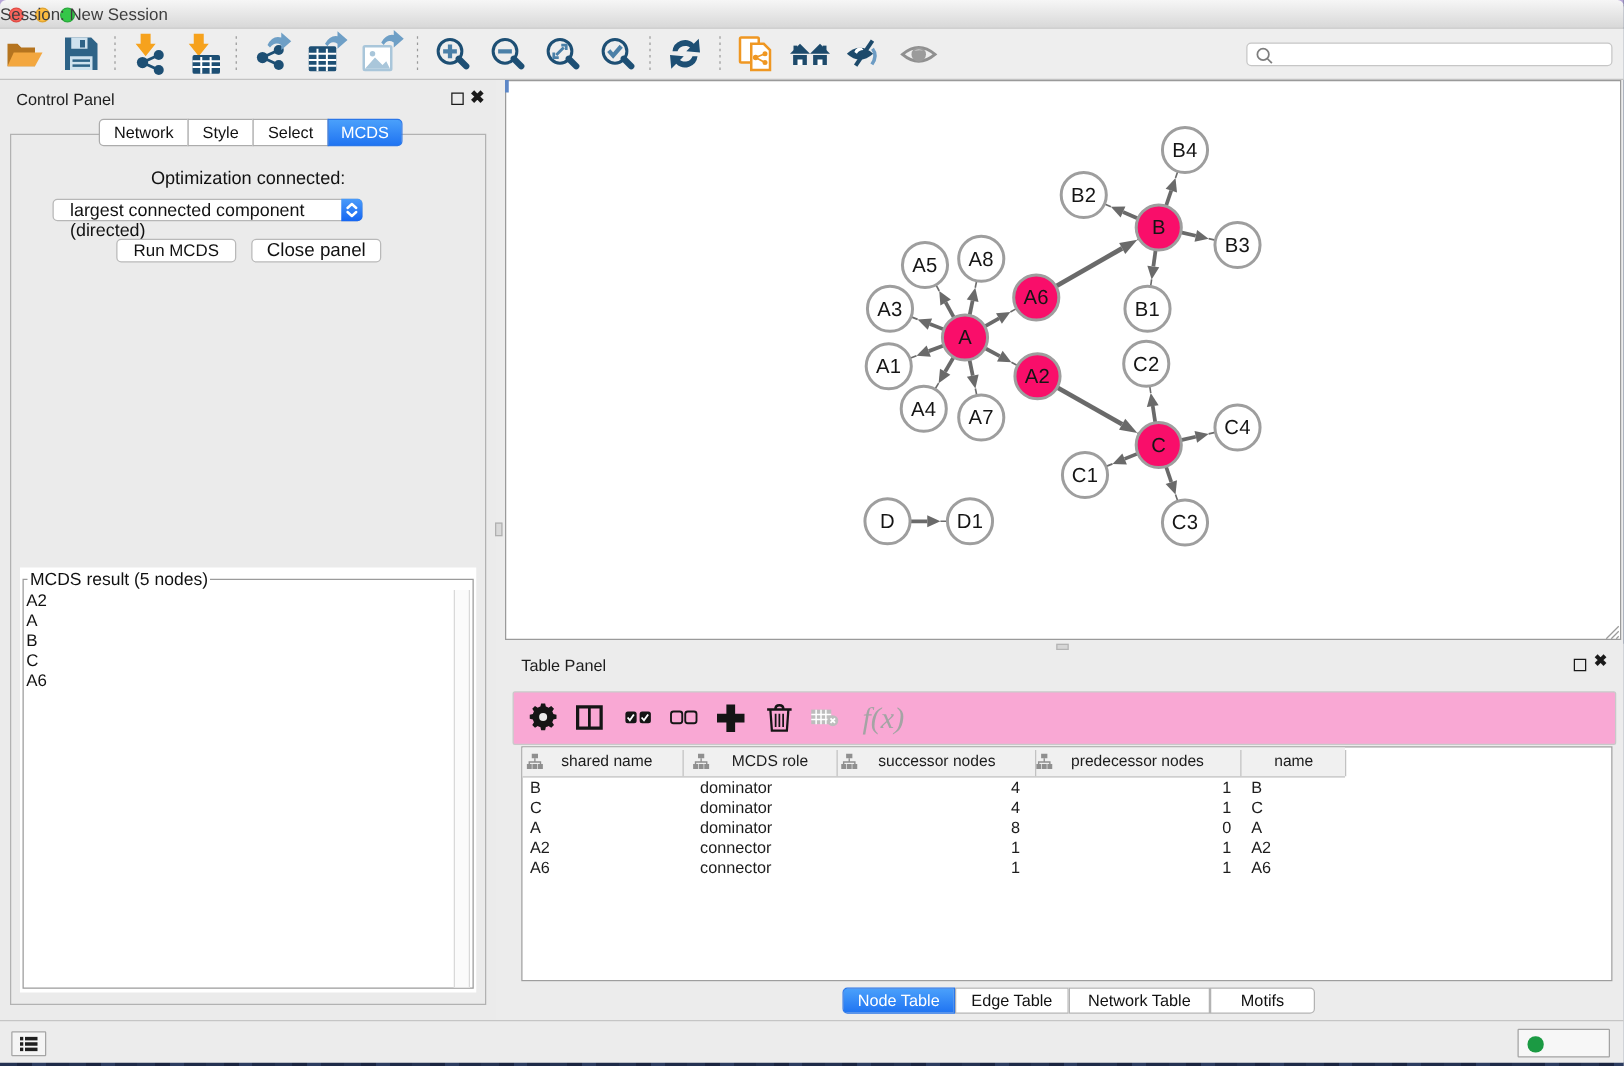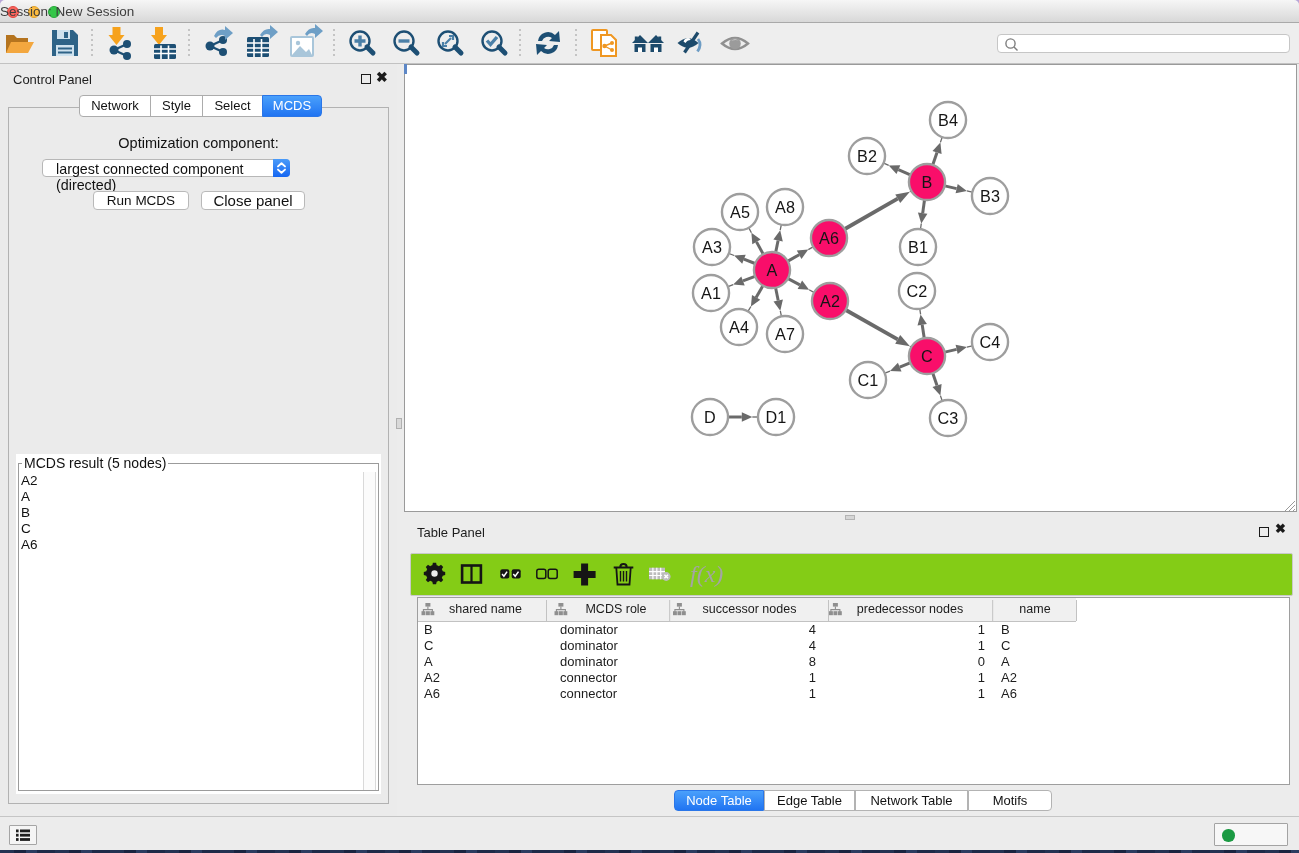--- a/index.html
+++ b/index.html
@@ -189,21 +189,21 @@
     <circle cx="6.5" cy="6.5" r="4.6" fill="none" stroke="#7e7e7e" stroke-width="1.4"></circle>
     <path d="M 10 10 L 13.5 13.5" stroke="#7e7e7e" stroke-width="1.4"></path>
   </svg>
 </div>
 </div>
 <div class="abs" id="cpanel">
   <div class="abs" id="cp-title">Control Panel</div>
   <div class="abs" style="left:361px;top:10px;width:10px;height:10px;border:1.6px solid #1a1a1a;"></div>
   <div class="abs" style="left:376px;top:5px;font-size:14px;font-weight:bold;color:#1a1a1a;">✖</div>
   <div class="abs" id="cp-box"></div>
-  <div class="abs" style="left:0;top:71px;width:397px;text-align:center;font-size:14.5px;color:#111;">Optimization component:</div>
+  <div class="abs" style="left:0;top:71px;width:397px;text-align:center;font-size:14.5px;color:#111;">Optimization connected:</div>
   <div class="abs" style="left:42px;top:95px;width:248px;height:18px;background:#fff;border:1px solid #b7b7b7;border-radius:4px;">
     <div class="abs" style="left:13px;top:0.5px;font-size:14.3px;color:#111;">largest connected component (directed)</div>
     <div class="abs" style="right:-1px;top:-1px;width:17px;height:18px;background:linear-gradient(#4a9bf9,#1566f2);border-radius:0 4px 4px 0;">
       <svg width="17" height="18" xmlns="http://www.w3.org/2000/svg">
         <path d="M 5 7.4 L 8.5 4.2 L 12 7.4 M 5 10.6 L 8.5 13.8 L 12 10.6" fill="none" stroke="#fff" stroke-width="1.9" stroke-linecap="round" stroke-linejoin="round"></path>
       </svg>
     </div>
   </div>
   <div class="abs" style="left:93px;top:127px;width:96px;height:19px;background:#fff;border:1px solid #b9b9b9;border-radius:4px;text-align:center;font-size:13.5px;color:#111;line-height:18px;">Run MCDS</div>
   <div class="abs" style="left:201px;top:127px;width:104px;height:19px;background:#fff;border:1px solid #b9b9b9;border-radius:4px;text-align:center;font-size:15px;color:#111;line-height:18px;">Close panel</div>
@@ -327,21 +327,21 @@
 <text x="463" y="297.5" font-size="16.2" letter-spacing="0.2" text-anchor="middle" fill="#151515">C1</text>
 <text x="543" y="335.5" font-size="16.2" letter-spacing="0.2" text-anchor="middle" fill="#151515">C3</text>
 <text x="305" y="334.5" font-size="16.2" letter-spacing="0.2" text-anchor="middle" fill="#151515">D</text>
 <text x="371" y="334.5" font-size="16.2" letter-spacing="0.2" text-anchor="middle" fill="#151515">D1</text>
 </svg>
 <div class="abs" id="tpanel">
   <div class="abs" style="left:441px;top:0px;width:10px;height:5px;background:#d6d6d6;border:1px solid #b4b4b4;"></div>
   <div class="abs" style="left:13px;top:9.5px;font-size:13px;color:#1d1d1d;">Table Panel</div>
   <div class="abs" style="left:855px;top:12px;width:10px;height:10px;border:1.5px solid #1a1a1a;"></div>
   <div class="abs" style="left:871px;top:6px;font-size:13px;font-weight:bold;color:#1a1a1a;">✖</div>
-  <div class="abs" style="left:6px;top:38px;width:883px;height:43px;background:#84cc16;border:1px solid #c9c9c9;border-radius:2px;padding-left:35px;">
+  <div class="abs" style="left:6px;top:38px;width:883px;height:43px;background:#f9a8d4;border:1px solid #c9c9c9;border-radius:2px;padding-left:35px;">
     <svg width="340" height="41" xmlns="http://www.w3.org/2000/svg" style="position:absolute;left:-6px;top:0">
 
       <g transform="translate(29.5,19.5)" fill="#151515">
         <path d="M -1.6 -8.5 H 1.6 L 2.2 -6 A 6.3 6.3 0 0 1 4.3 -5.1 L 6.5 -6.5 L 8.7 -4.3 L 7.3 -2.1 A 6.3 6.3 0 0 1 8.2 0 L 10.7 0.6 V 3.8 L 8.2 4.4 A 6.3 6.3 0 0 1 7.3 6.5 L 8.7 8.7 L 6.5 10.9 L 4.3 9.5 A 6.3 6.3 0 0 1 2.2 10.4 L 1.6 12.9 H -1.6 L -2.2 10.4 A 6.3 6.3 0 0 1 -4.3 9.5 L -6.5 10.9 L -8.7 8.7 L -7.3 6.5 A 6.3 6.3 0 0 1 -8.2 4.4 L -10.7 3.8 V 0.6 L -8.2 0 A 6.3 6.3 0 0 1 -7.3 -2.1 L -8.7 -4.3 L -6.5 -6.5 L -4.3 -5.1 A 6.3 6.3 0 0 1 -2.2 -6 Z" transform="translate(0,-2.2)"></path>
         <circle cx="0" cy="0" r="3.2" fill="#ebebeb"></circle>
       </g>
 
       <g transform="translate(66.5,20)">
         <rect x="-9.4" y="-8.5" width="18.8" height="17" fill="none" stroke="#151515" stroke-width="2.6"></rect>
         <line x1="0" y1="-8.5" x2="0" y2="8.5" stroke="#151515" stroke-width="2.2"></line>

